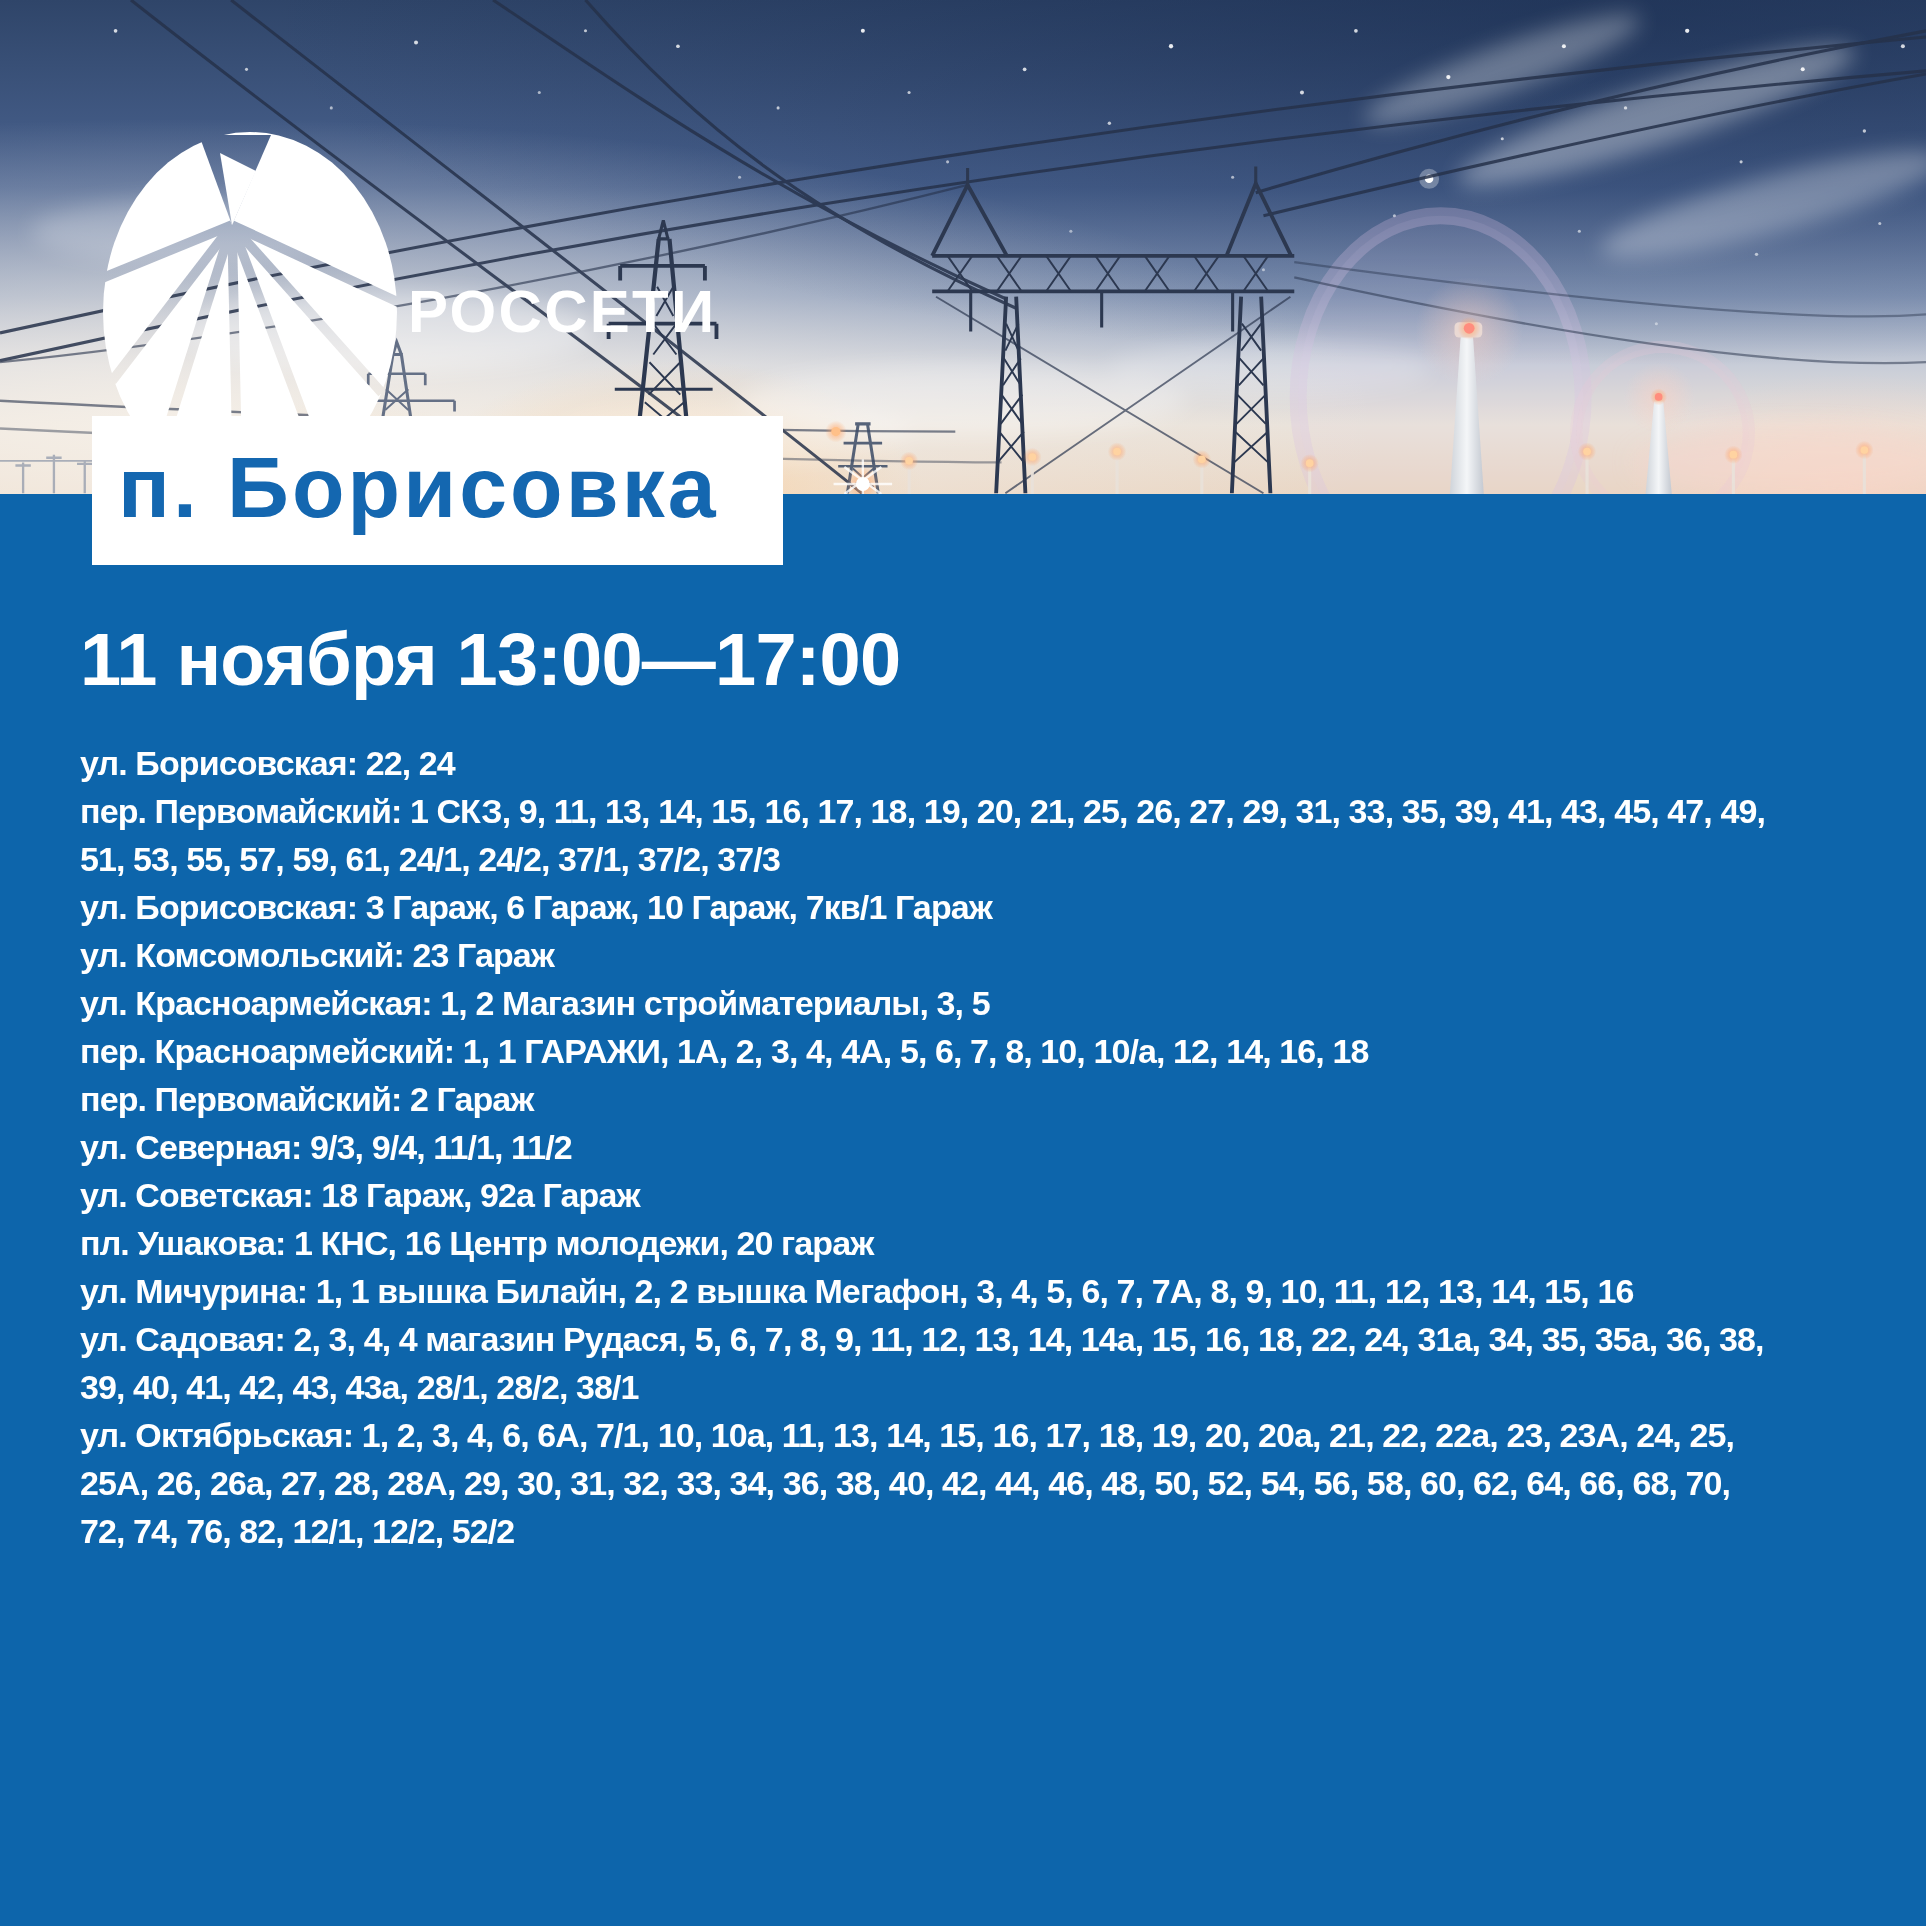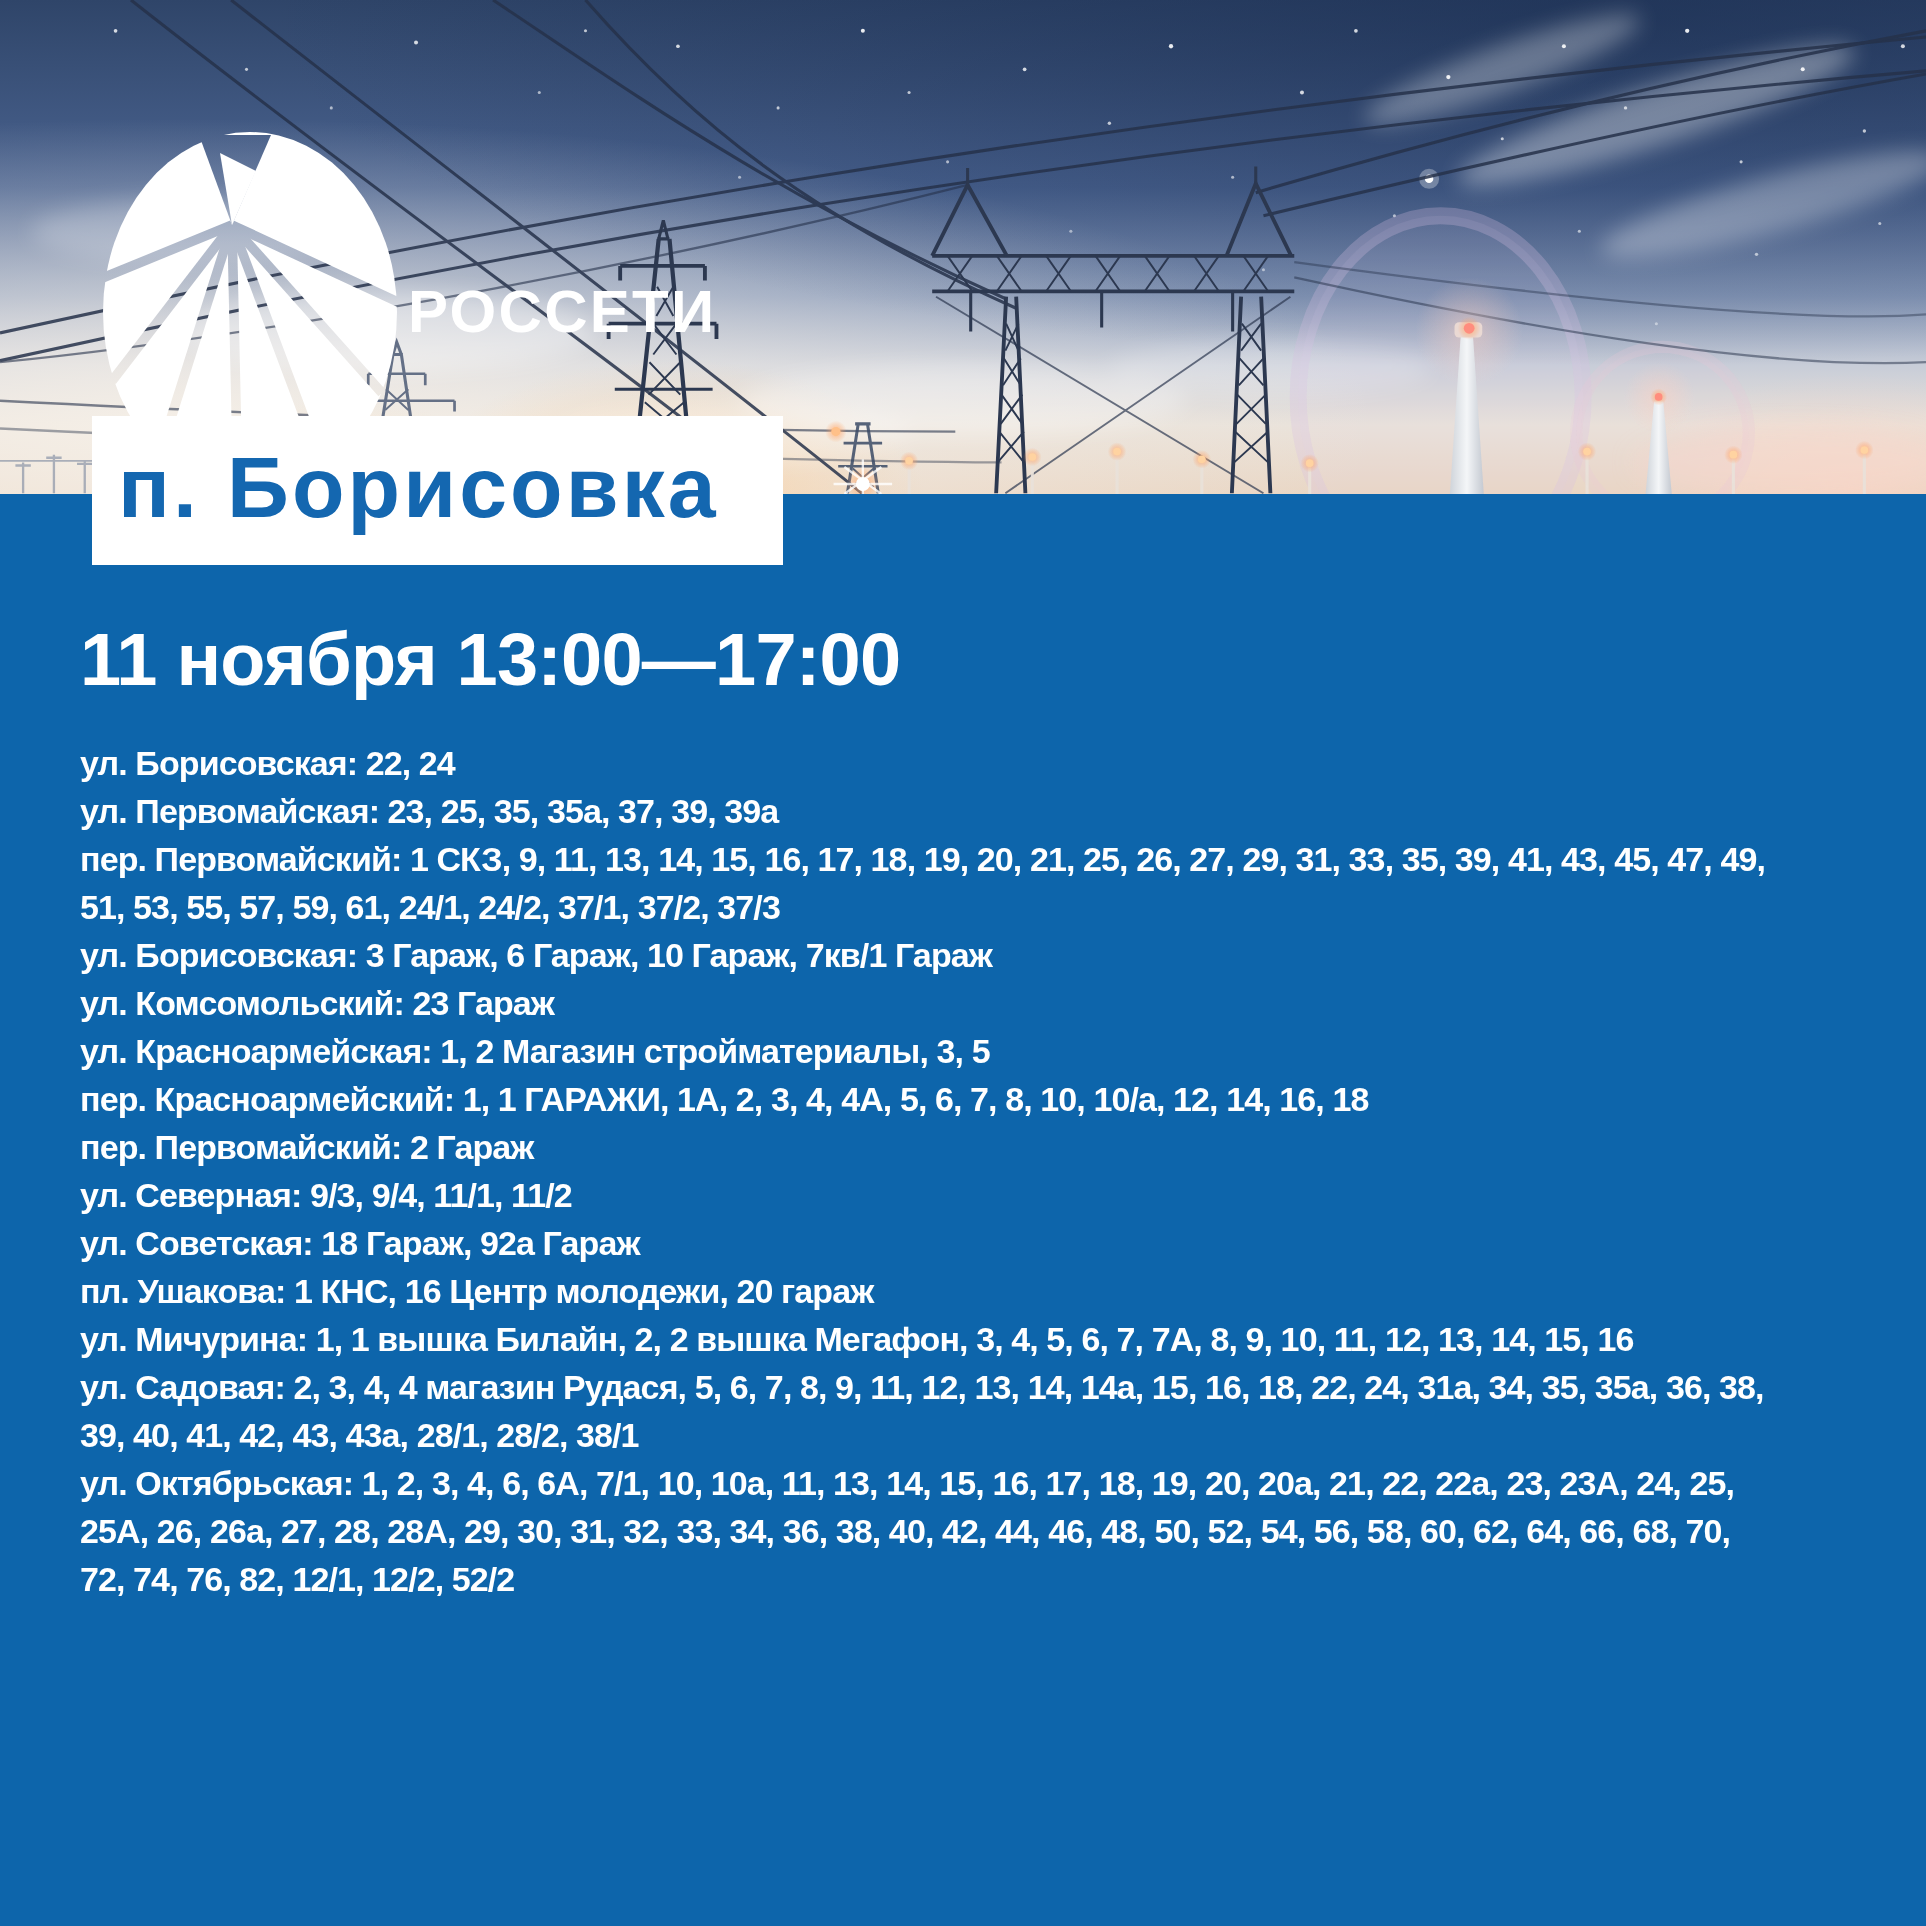--- a/index.html
+++ b/index.html
@@ -278,21 +278,20 @@
 
   <div class="title-box">
     <h1>п. Борисовка</h1>
   </div>
 
   <div class="content">
 
     <h2>11 ноября 13:00—17:00</h2>
     <div>
       <p>ул. Борисовская: 22, 24</p>
-      <p>ул. Первомайская: 23, 25, 35, 35а, 37, 39, 39а</p>
       <p>пер. Первомайский: 1 СКЗ, 9, 11, 13, 14, 15, 16, 17, 18, 19, 20, 21, 25, 26, 27, 29, 31, 33, 35, 39, 41, 43, 45, 47, 49, 51, 53, 55, 57, 59, 61, 24/1, 24/2, 37/1, 37/2, 37/3</p>
     </div>
 
     <div>
       <p>ул. Борисовская: 3 Гараж, 6 Гараж, 10 Гараж, 7кв/1 Гараж</p>
       <p>ул. Комсомольский: 23 Гараж</p>
       <p>ул. Красноармейская: 1, 2 Магазин стройматериалы, 3, 5</p>
       <p>пер. Красноармейский: 1, 1 ГАРАЖИ, 1А, 2, 3, 4, 4А, 5, 6, 7, 8, 10, 10/а, 12, 14, 16, 18</p>
       <p>пер. Первомайский: 2 Гараж</p>
       <p>ул. Северная: 9/3, 9/4, 11/1, 11/2</p>

